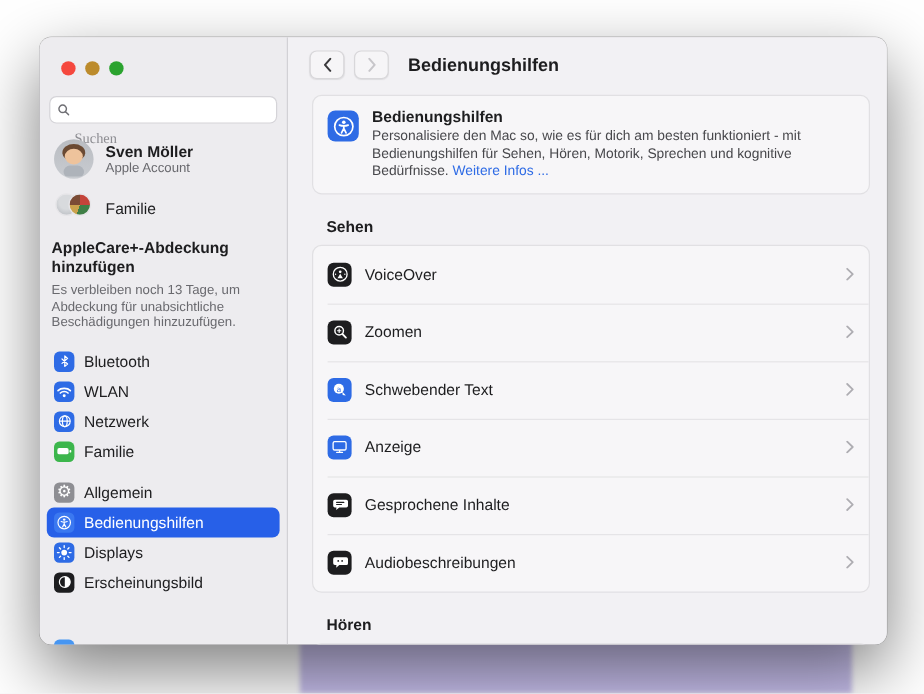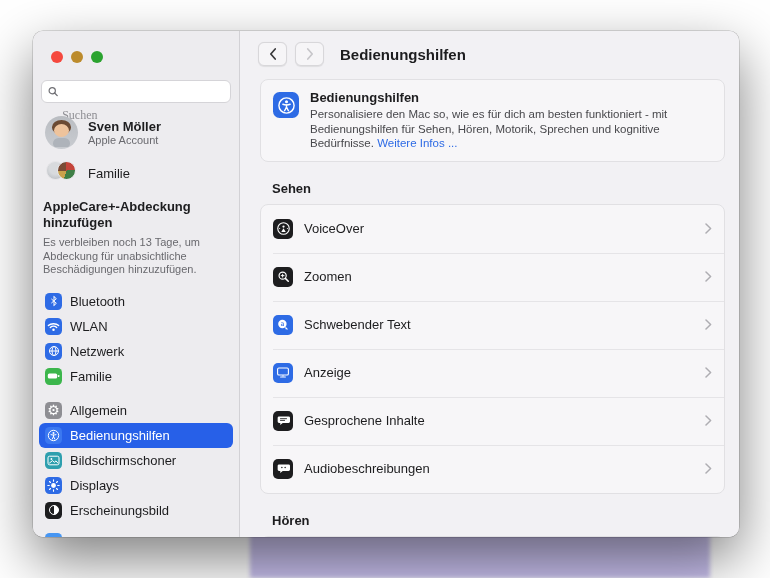--- a/index.html
+++ b/index.html
@@ -192,30 +192,20 @@
         <span class="tile" style="background:#3b78f0">
           <svg width="13" height="13" viewBox="0 0 12 12">
             <circle cx="6" cy="6" r="4.8" fill="none" stroke="#fff" stroke-width="0.9"></circle>
             <circle cx="6" cy="3.7" r="0.95" fill="#fff"></circle>
             <path d="M3.7 5.2 C5 5.7 7 5.7 8.3 5.2 M6 5.5 L6 7 M6 7 L4.8 9.3 M6 7 L7.2 9.3" fill="none" stroke="#fff" stroke-width="0.9" stroke-linecap="round"></path>
           </svg>
         </span>
         <span class="nav-label">Bedienungshilfen</span>
       </div>
       <div class="nav-item">
-        <span class="tile" style="background:#2e9fae">
-          <svg width="13" height="11" viewBox="0 0 13 11">
-            <rect x="1" y="1.2" width="11" height="8.6" rx="1.6" fill="none" stroke="#fff" stroke-width="1"></rect>
-            <circle cx="4.4" cy="4" r="0.9" fill="#fff"></circle>
-            <path d="M2.5 8 L5.5 5.6 L7.3 7.3 L9 5.9 L10.8 8" fill="none" stroke="#fff" stroke-width="1" stroke-linecap="round" stroke-linejoin="round"></path>
-          </svg>
-        </span>
-        <span class="nav-label">Bildschirmschoner</span>
-      </div>
-      <div class="nav-item">
         <span class="tile" style="background:#2e6be5">
           <svg width="13" height="13" viewBox="0 0 13 13">
             <circle cx="6.5" cy="6.5" r="2.4" fill="#fff"></circle>
             <g stroke="#fff" stroke-width="1.1" stroke-linecap="round">
               <line x1="6.5" y1="0.8" x2="6.5" y2="2.3"></line>
                 <line x1="6.5" y1="10.7" x2="6.5" y2="12.2"></line>
               <line x1="0.8" y1="6.5" x2="2.3" y2="6.5"></line>
                 <line x1="10.7" y1="6.5" x2="12.2" y2="6.5"></line>
               <line x1="2.5" y1="2.5" x2="3.5" y2="3.5"></line>
                 <line x1="9.5" y1="9.5" x2="10.5" y2="10.5"></line>

